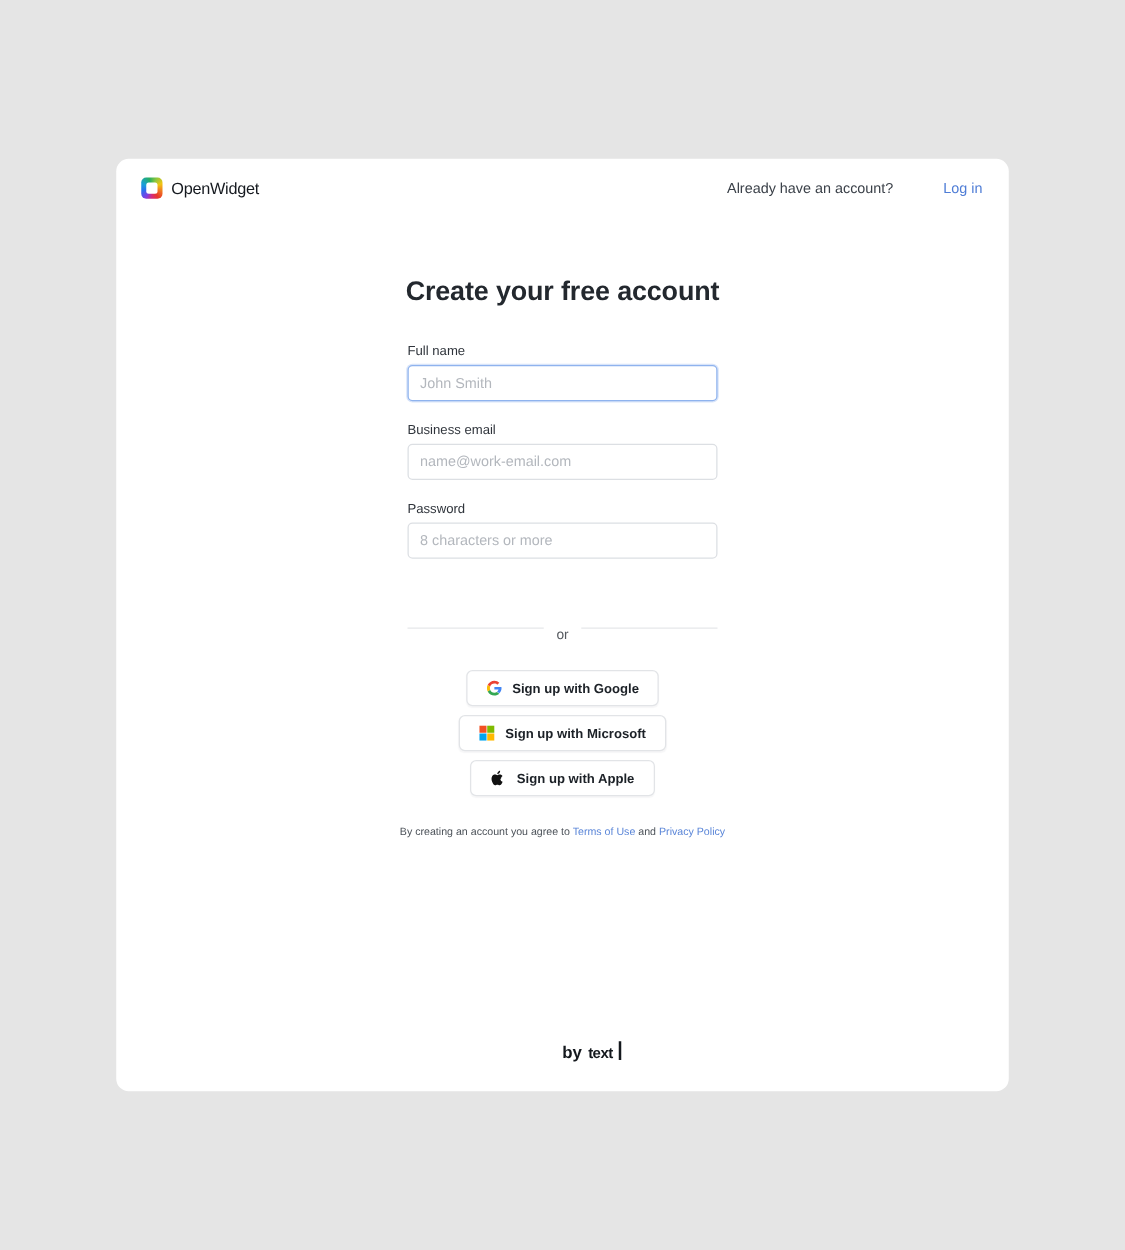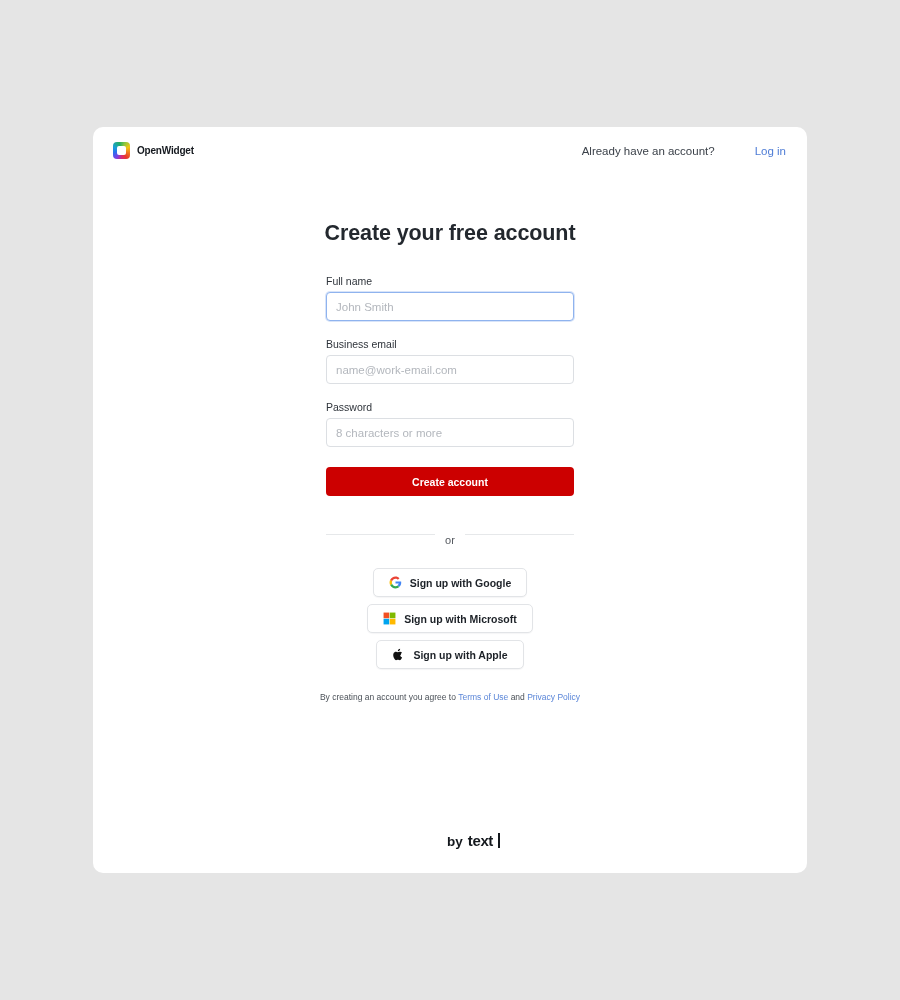--- a/index.html
+++ b/index.html
@@ -69,22 +69,22 @@
   .brand-mark::after {
     content: "";
     display: block;
     width: 9px;
     height: 9px;
     border-radius: 2px;
     background: #ffffff;
   }
 
   .brand-name {
-    font-size: 10px;
-    font-weight: bold;
+    font-size: 13px;
+    font-weight: normal;
     color: #15191f;
     letter-spacing: -0.2px;
   }
 
   .header-right {
     font-size: 11.5px;
     color: #3b4149;
     display: flex;
     align-items: center;
     gap: 4px;
@@ -231,21 +231,21 @@
   }
   .footer-brand {
     display: flex;
     align-items: baseline;
     gap: 5px;
     font-size: 15px;
     color: #14181d;
     font-weight: bold;
   }
   .footer-by { font-size: 13.5px; }
-  .footer-text { font-size: 15px; letter-spacing: -0.4px; }
+  .footer-text { font-size: 12px; letter-spacing: -0.4px; }
   .footer-caret {
     display: inline-block;
     width: 2px;
     height: 15px;
     background: #14181d;
     transform: translateY(2px);
   }
 </style>
 </head>
 <body>
@@ -277,21 +277,20 @@
       <div class="field">
         <label class="field-label">Business email</label>
         <input class="field-input" type="email" placeholder="name@work-email.com" style="">
       </div>
 
       <div class="field">
         <label class="field-label">Password</label>
         <input class="field-input" type="text" placeholder="8 characters or more" style="">
       </div>
 
-      <button class="primary-button">Create account</button>
     </div>
 
     <div class="divider">
       <span class="divider-line"></span>
       <span class="divider-label">or</span>
       <span class="divider-line"></span>
     </div>
 
     <div class="social-buttons">
 

